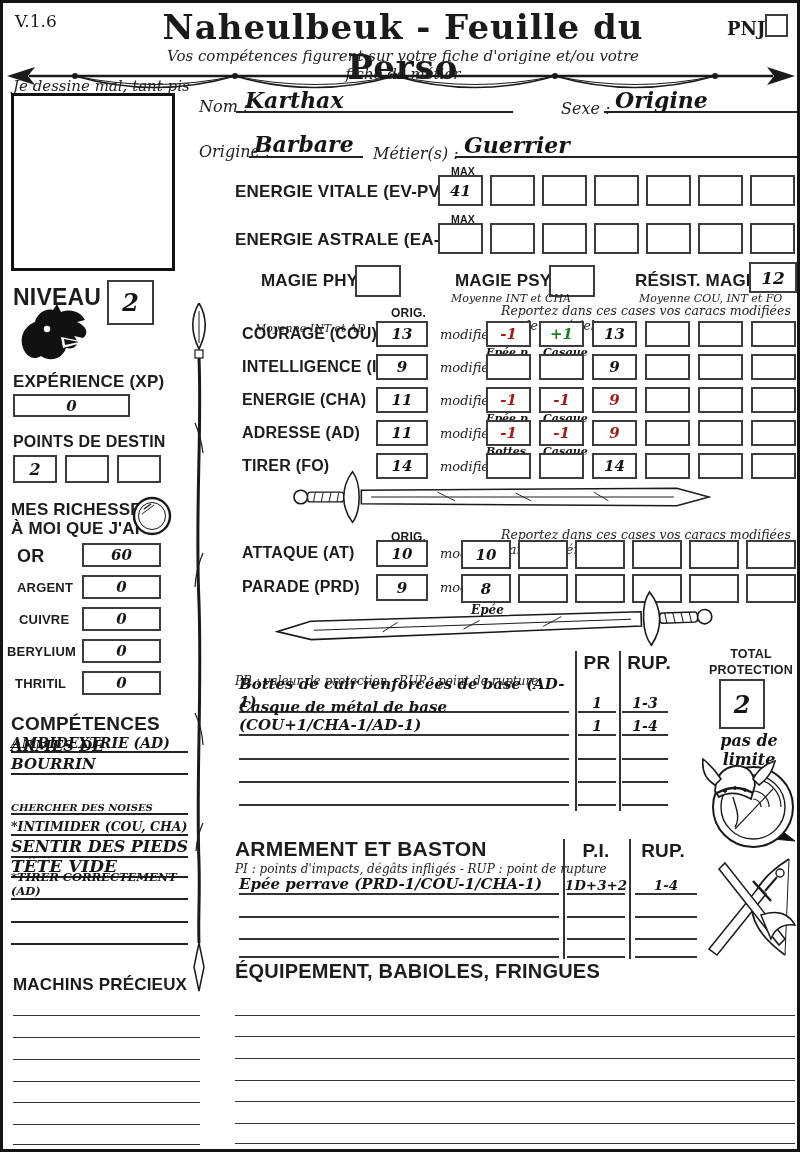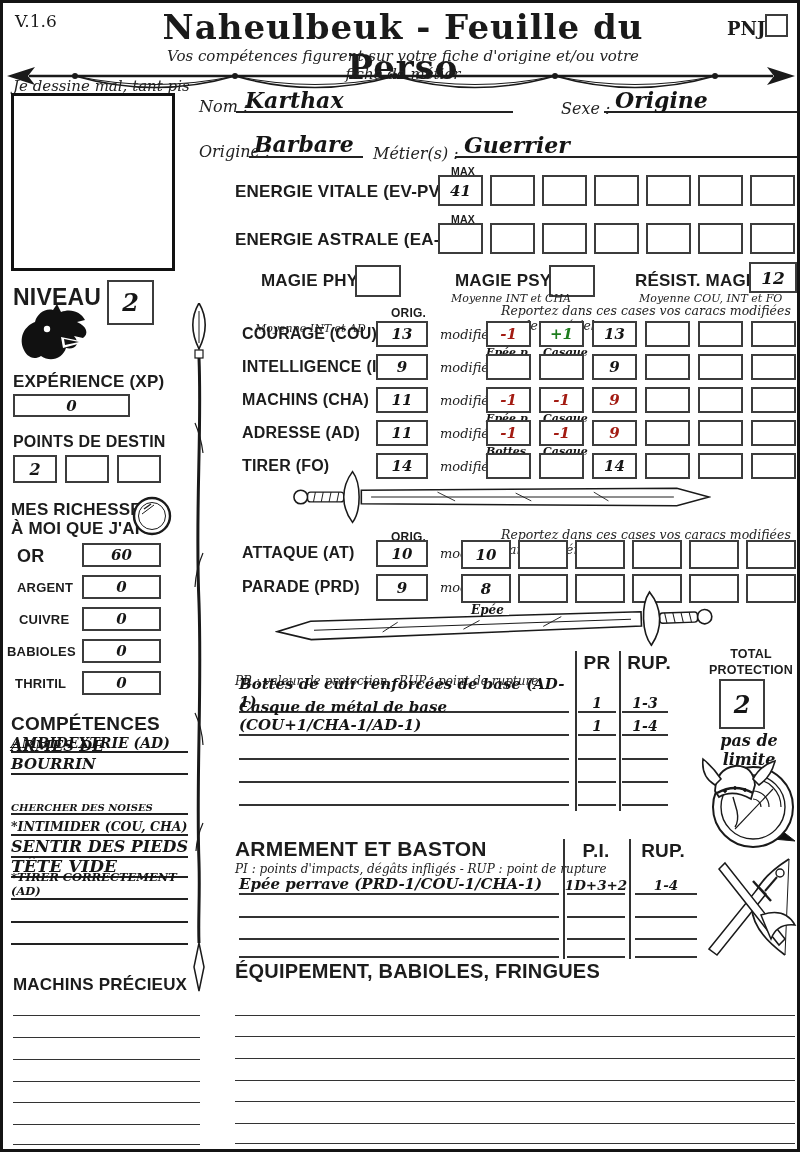--- a/index.html
+++ b/index.html
@@ -109,21 +109,21 @@
     <span class="hand v15">60</span>
   </div>
   <div class="abs h1" style="left:14px;top:577px;font-size:13px;">ARGENT</div>
   <div class="abs box" style="left:79px;top:572px;width:79px;height:24px;">
     <span class="hand v15">0</span>
   </div>
   <div class="abs h1" style="left:16px;top:609px;font-size:13px;">CUIVRE</div>
   <div class="abs box" style="left:79px;top:604px;width:79px;height:24px;">
     <span class="hand v15">0</span>
   </div>
-  <div class="abs h1" style="left:4px;top:641px;font-size:13px;">BABIOLES</div>
+  <div class="abs h1" style="left:4px;top:641px;font-size:13px;">BERYLIUM</div>
   <div class="abs box" style="left:79px;top:636px;width:79px;height:24px;">
     <span class="hand v15">0</span>
   </div>
   <div class="abs h1" style="left:12px;top:673px;font-size:13px;">THRITIL</div>
   <div class="abs box" style="left:79px;top:668px;width:79px;height:24px;">
     <span class="hand v15">0</span>
   </div>
 
   <div class="abs h1" style="left:8px;top:710px;font-size:19px;">COMPÉTENCES</div>
   <div class="skline" style="top:728px;">
@@ -264,21 +264,21 @@
     <span class="cell box" style="left:536px;"></span>
     <span class="cell box" style="left:589px;">
         <span class="hand v15">9</span>
       </span>
     <span class="cell box" style="left:642px;"></span>
     <span class="cell box" style="left:695px;"></span>
     <span class="cell box" style="left:748px;"></span>
   </div>
 
   <div class="srow" style="top:384px;">
-    <span class="stat-label h1">MACHINS (CHA)</span>
+    <span class="stat-label h1">ENERGIE (CHA)</span>
     <span class="obox box">
         <span class="hand v15">11</span>
       </span>
     <span class="modlbl scriptf">modifié...</span>
     <span class="cell box" style="left:483px;">
         <span class="hand v15 red">-1</span>
       </span>
     <span class="cell box" style="left:536px;">
         <span class="hand v15 red">-1</span>
       </span>

